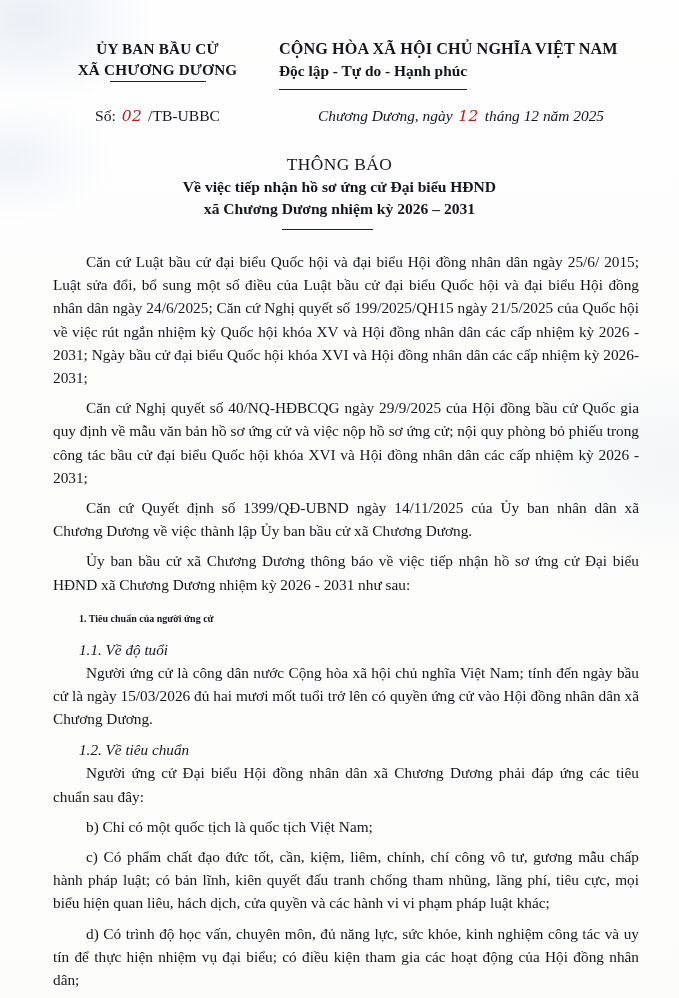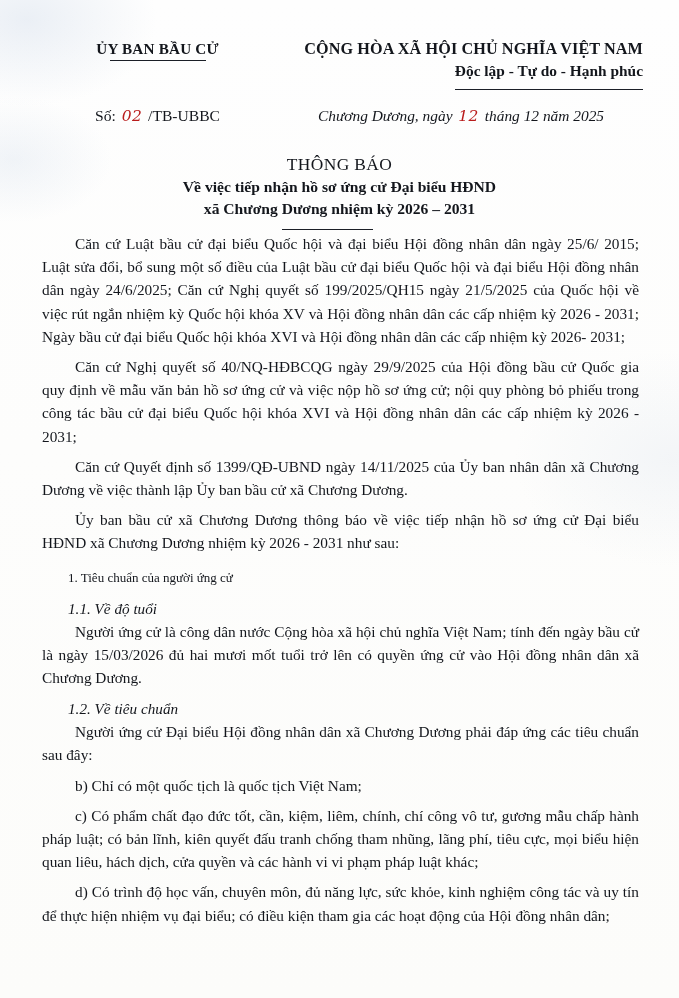--- a/index.html
+++ b/index.html
@@ -42,21 +42,21 @@
     padding: 38px 36px 0 36px;
     box-sizing: border-box;
   }
   .hdr-left {
     width: 243px;
     text-align: center;
     flex: none;
   }
   .hdr-right {
     flex: 1;
-    text-align: right;
+    text-align: left;
   }
   .org-line {
     font-weight: bold;
     font-size: 15.2px;
     line-height: 21px;
     letter-spacing: .2px;
     white-space: nowrap;
   }
   .nation-line {
     font-weight: bold;
@@ -128,40 +128,40 @@
     font-size: 15.6px;
     line-height: 22px;
   }
   .title-sub .ul-part {
     border-bottom: 1.5px solid #1b1f27;
     padding-bottom: 12px;
   }
 
   
   .body-wrap {
-    padding: 0 40px 0 42px;
-    box-sizing: border-box;
-    margin-top: 12px;
+    padding: 0 40px 0 53px;
+    box-sizing: border-box;
+    margin-top: 30px;
   }
   p.para {
     margin: 0 0 0 0;
     text-align: justify;
     text-justify: inter-word;
     text-indent: 33px;
     font-size: 15.3px;
     line-height: 23.2px;
     hyphens: none;
   }
   p.para + p.para { margin-top: 7px; }
 
   h3.sec-head {
     margin: 11px 0 0 0;
     text-indent: 26px;
-    font-size: 13px;
-    font-weight: normal;
+    font-size: 10px;
+    font-weight: bold;
     line-height: 23px;
   }
   h4.sub-head {
     margin: 8px 0 0 0;
     text-indent: 26px;
     font-size: 15.2px;
     font-style: italic;
     font-weight: normal;
     line-height: 23px;
   }
@@ -170,20 +170,21 @@
 </head>
 <body>
 
 <div class="scan-tint"></div>
 
 <div class="page">
 
   <div class="doc-header">
     <div class="hdr-left">
       <div class="org-line">ỦY BAN BẦU CỬ</div>
+      <div class="org-line">XÃ CHƯƠNG DƯƠNG</div>
       <div class="rule-short"></div>
     </div>
     <div class="hdr-right">
       <div class="nation-line">CỘNG HÒA XÃ HỘI CHỦ NGHĨA VIỆT NAM</div>
       <div class="motto-line">Độc lập - Tự do - Hạnh phúc</div>
     </div>
   </div>
 
   <div class="meta-row">
     <div class="meta-left">

